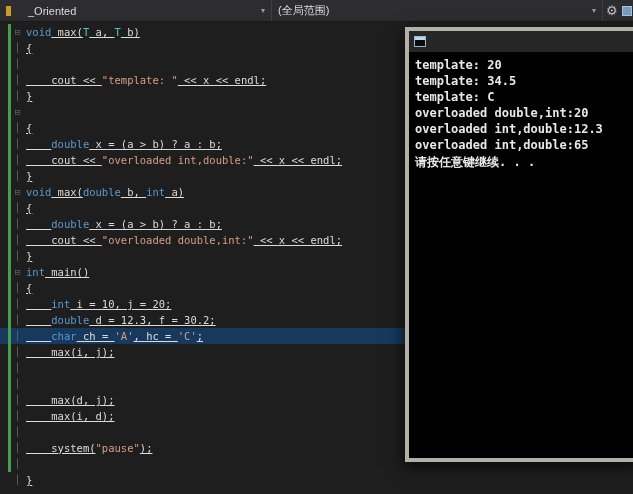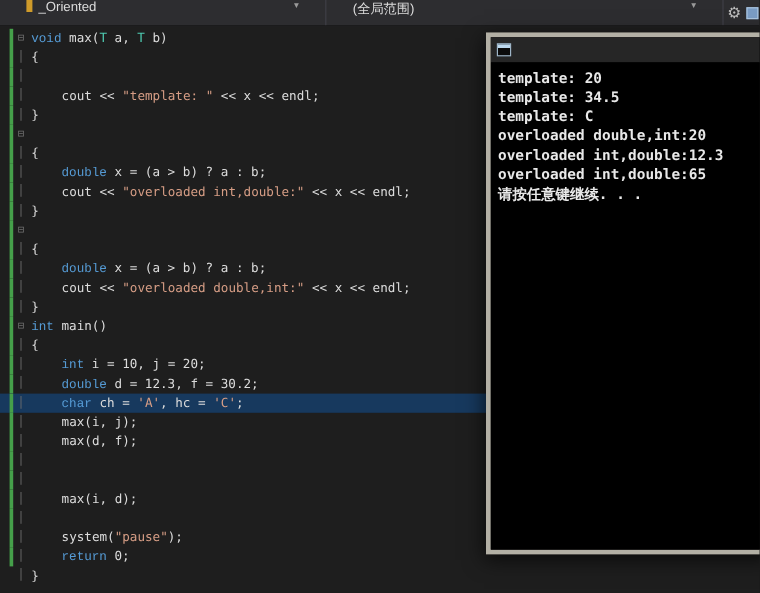--- a/index.html
+++ b/index.html
@@ -3,45 +3,45 @@
 <meta charset="utf-8">
 <style>
   * { margin:0; padding:0; box-sizing:border-box; }
   html,body { width:633px; height:494px; overflow:hidden; background:#1e1e1e; }
   .screen { position:relative; width:633px; height:494px; font-family:"Liberation Sans",sans-serif; }
 
   
   .navbar { position:absolute; top:0; left:0; right:0; height:22px;
             background:var(--navbar-bg); border-bottom:1px solid #181818;
             display:flex; align-items:stretch; }
-  .nav-dd { display:flex; padding:0 22px; color:#dcdcdc;
-            font-size:11px; border-right:1px solid #3f3f46; cursor:default; overflow:hidden; }
+  .nav-dd { display:flex; align-items:center; padding:0 6px; color:#dcdcdc;
+            font-size:11px; border-right:1px solid #3f3f46; cursor:default; overflow:hidden;gap:12px; }
   .nav-dd .dd-arrow { margin-left:auto; color:#9a9a9a; font-size:8px; padding-left:8px; }
   .member-dd { width:272px; }
   .scope-dd { flex:1; }
   .member-glyph { display:inline-block; width:5px; height:10px; background:#cf9b2a; margin-right:5px; flex:none; }
   .nav-icons { display:flex; align-items:center; padding:0 3px; width:30px; flex:none; }
   .gear { color:#bdbdbd; font-size:13px; line-height:22px; }
   .partial-ic { display:inline-block; width:10px; height:10px; background:#7a9cc4; border:1px solid #a9c4de; margin-left:4px; flex:none; }
 
   
   .editor { position:absolute; top:23px; left:0; right:0; bottom:0;
             background:var(--editor-bg);
             font-family:"DejaVu Sans Mono","Liberation Mono",monospace;
             font-size:10.5px; line-height:16px; padding-top:1px; }
   .code-line { position:relative; height:16px; white-space:pre; }
   .code-line.hl { background:var(--line-highlight); }
   .change-bar { position:absolute; left:8px; top:0; width:3px; height:16px; background:var(--change-bar); }
   .fold-gutter { position:absolute; left:12px; top:0; width:11px; text-align:center;
                  color:#6f6f6f; font-size:9px; line-height:16px; }
   .code-text { position:absolute; left:26px; top:0; white-space:pre; }
-  .tk-k { color:var(--keyword);font-family:Liberation Mono, monospace; }
+  .tk-k { color:var(--keyword); }
   .tk-y { color:var(--type); }
   .tk-s { color:var(--string); }
-  .tk-p { color:var(--plain); }
+  .tk-p { color:var(--plain);text-decoration:underline; }
 
   
   .console-window { position:absolute; left:405px; top:27px; width:240px; height:435px;
                     border:4px solid var(--console-border); background:#000;
                     box-shadow:-2px 5px 16px rgba(0,0,0,.65); }
   .console-titlebar { height:21px; background:var(--console-titlebar); color:#f2f2f2;
                       font-size:11px; display:flex; align-items:center; padding:0 5px; gap:5px;
                       white-space:nowrap; overflow:hidden;
                       font-family:"Liberation Sans",sans-serif; }
   .console-icon { width:12px; height:11px; background:#0b0b0b; border:1px solid #9fb6c8;
@@ -77,38 +77,38 @@
       <div class="code-line"><span class="change-bar"></span><span class="fold-gutter">⊟</span><span class="code-text"><span class="tk-k">void</span><span class="tk-p"> max(</span><span class="tk-y">T</span><span class="tk-p"> a, </span><span class="tk-y">T</span><span class="tk-p"> b)</span></span></div>
       <div class="code-line"><span class="change-bar"></span><span class="fold-gutter">│</span><span class="code-text"><span class="tk-p">{</span></span></div>
       <div class="code-line"><span class="change-bar"></span><span class="fold-gutter">│</span></div>
       <div class="code-line"><span class="change-bar"></span><span class="fold-gutter">│</span><span class="code-text"><span class="tk-p">    cout &lt;&lt; </span><span class="tk-s">"template: "</span><span class="tk-p"> &lt;&lt; x &lt;&lt; endl;</span></span></div>
       <div class="code-line"><span class="change-bar"></span><span class="fold-gutter">│</span><span class="code-text"><span class="tk-p">}</span></span></div>
       <div class="code-line"><span class="change-bar"></span><span class="fold-gutter">⊟</span></div>
       <div class="code-line"><span class="change-bar"></span><span class="fold-gutter">│</span><span class="code-text"><span class="tk-p">{</span></span></div>
       <div class="code-line"><span class="change-bar"></span><span class="fold-gutter">│</span><span class="code-text"><span class="tk-p">    </span><span class="tk-k">double</span><span class="tk-p"> x = (a &gt; b) ? a : b;</span></span></div>
       <div class="code-line"><span class="change-bar"></span><span class="fold-gutter">│</span><span class="code-text"><span class="tk-p">    cout &lt;&lt; </span><span class="tk-s">"overloaded int,double:"</span><span class="tk-p"> &lt;&lt; x &lt;&lt; endl;</span></span></div>
       <div class="code-line"><span class="change-bar"></span><span class="fold-gutter">│</span><span class="code-text"><span class="tk-p">}</span></span></div>
-      <div class="code-line"><span class="change-bar"></span><span class="fold-gutter">⊟</span></div>
+      <div class="code-line"><span class="change-bar"></span><span class="fold-gutter">⊟</span><span class="code-text"><span class="tk-k">void</span><span class="tk-p"> max(</span><span class="tk-k">double</span><span class="tk-p"> b, </span><span class="tk-k">int</span><span class="tk-p"> a)</span></span></div>
       <div class="code-line"><span class="change-bar"></span><span class="fold-gutter">│</span><span class="code-text"><span class="tk-p">{</span></span></div>
       <div class="code-line"><span class="change-bar"></span><span class="fold-gutter">│</span><span class="code-text"><span class="tk-p">    </span><span class="tk-k">double</span><span class="tk-p"> x = (a &gt; b) ? a : b;</span></span></div>
       <div class="code-line"><span class="change-bar"></span><span class="fold-gutter">│</span><span class="code-text"><span class="tk-p">    cout &lt;&lt; </span><span class="tk-s">"overloaded double,int:"</span><span class="tk-p"> &lt;&lt; x &lt;&lt; endl;</span></span></div>
       <div class="code-line"><span class="change-bar"></span><span class="fold-gutter">│</span><span class="code-text"><span class="tk-p">}</span></span></div>
       <div class="code-line"><span class="change-bar"></span><span class="fold-gutter">⊟</span><span class="code-text"><span class="tk-k">int</span><span class="tk-p"> main()</span></span></div>
       <div class="code-line"><span class="change-bar"></span><span class="fold-gutter">│</span><span class="code-text"><span class="tk-p">{</span></span></div>
       <div class="code-line"><span class="change-bar"></span><span class="fold-gutter">│</span><span class="code-text"><span class="tk-p">    </span><span class="tk-k">int</span><span class="tk-p"> i = 10, j = 20;</span></span></div>
       <div class="code-line"><span class="change-bar"></span><span class="fold-gutter">│</span><span class="code-text"><span class="tk-p">    </span><span class="tk-k">double</span><span class="tk-p"> d = 12.3, f = 30.2;</span></span></div>
       <div class="code-line hl"><span class="change-bar"></span><span class="fold-gutter">│</span><span class="code-text"><span class="tk-p">    </span><span class="tk-k">char</span><span class="tk-p"> ch = </span><span class="tk-s">'A'</span><span class="tk-p">, hc = </span><span class="tk-s">'C'</span><span class="tk-p">;</span></span></div>
       <div class="code-line"><span class="change-bar"></span><span class="fold-gutter">│</span><span class="code-text"><span class="tk-p">    max(i, j);</span></span></div>
-      <div class="code-line"><span class="change-bar"></span><span class="fold-gutter">│</span><span class="code-text"><span class="tk-p">    max(d, f);</span></span></div>
       <div class="code-line"><span class="change-bar"></span><span class="fold-gutter">│</span></div>
       <div class="code-line"><span class="change-bar"></span><span class="fold-gutter">│</span></div>
+      <div class="code-line"><span class="change-bar"></span><span class="fold-gutter">│</span><span class="code-text"><span class="tk-p">    max(d, j);</span></span></div>
       <div class="code-line"><span class="change-bar"></span><span class="fold-gutter">│</span><span class="code-text"><span class="tk-p">    max(i, d);</span></span></div>
       <div class="code-line"><span class="change-bar"></span><span class="fold-gutter">│</span></div>
       <div class="code-line"><span class="change-bar"></span><span class="fold-gutter">│</span><span class="code-text"><span class="tk-p">    system(</span><span class="tk-s">"pause"</span><span class="tk-p">);</span></span></div>
-      <div class="code-line"><span class="change-bar"></span><span class="fold-gutter">│</span><span class="code-text"><span class="tk-p">    </span><span class="tk-k">return</span><span class="tk-p"> 0;</span></span></div>
+      <div class="code-line"><span class="change-bar"></span><span class="fold-gutter">│</span></div>
       <div class="code-line"><span class="fold-gutter">│</span><span class="code-text"><span class="tk-p">}</span></span></div>
     </div>
 
   <div class="console-window">
     <div class="console-titlebar">
       <span class="console-icon"></span>
     </div>
     <div class="console-body" id="console-lines">
         <div class="console-line">template: 20</div>
         <div class="console-line">template: 34.5</div>

